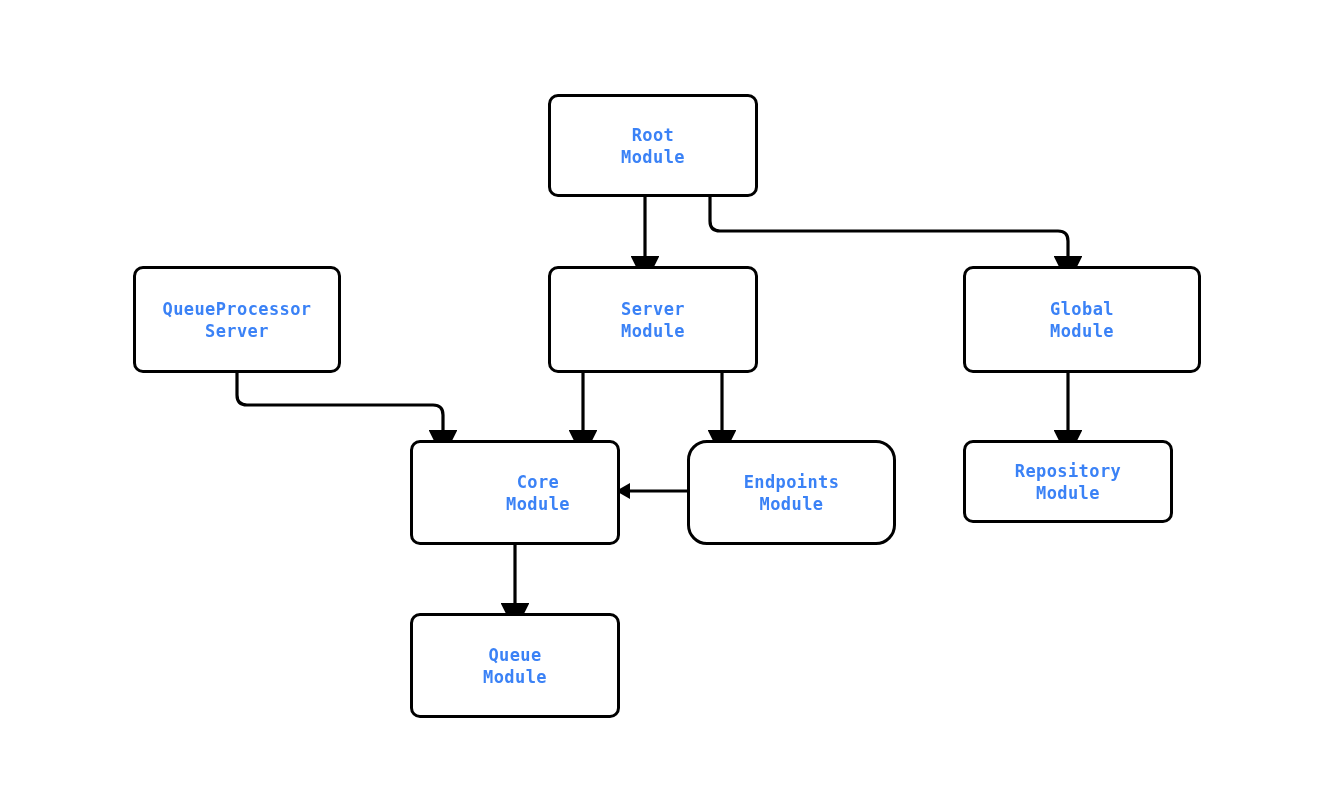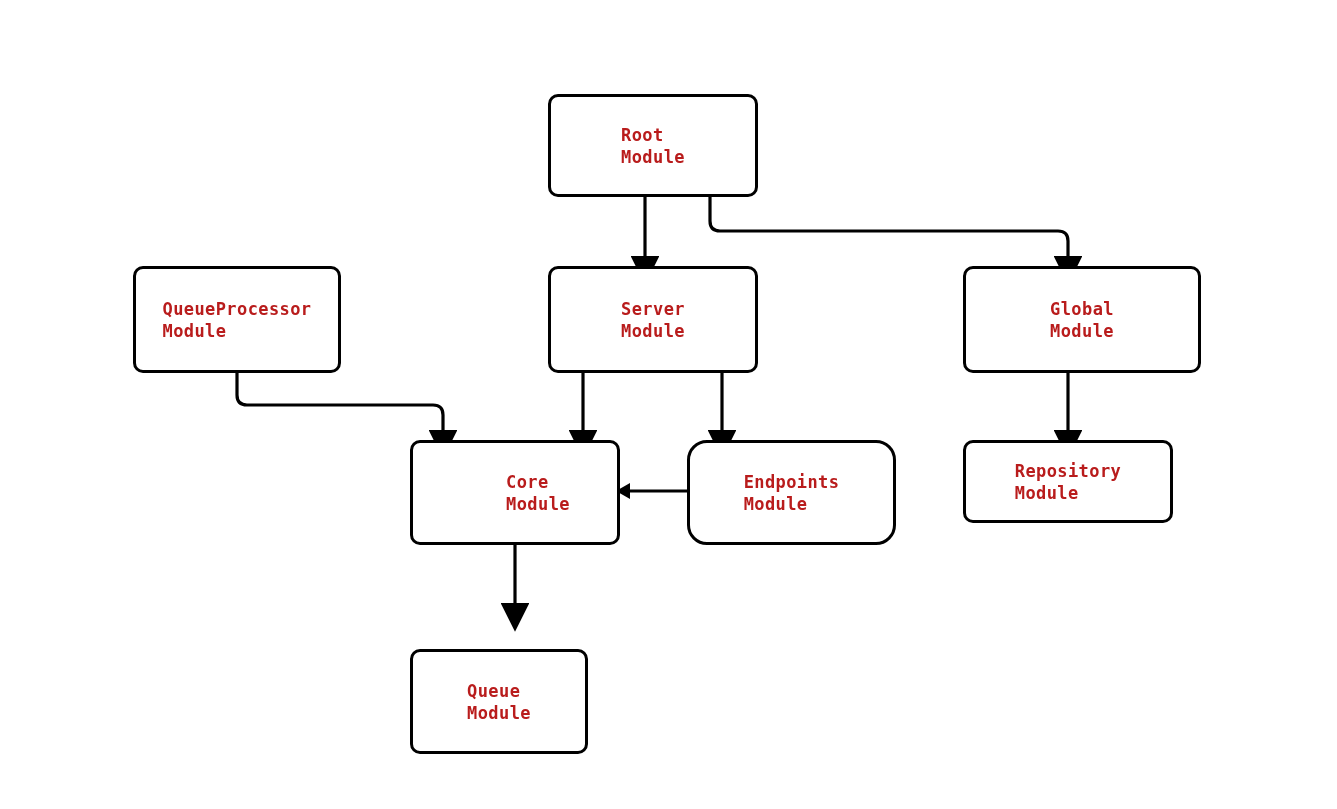--- a/index.html
+++ b/index.html
@@ -8,22 +8,22 @@
   #canvas{position:relative;width:1337px;height:809px;background:#ffffff;}
   svg.edges{position:absolute;left:0;top:0;width:1337px;height:809px;overflow:visible;}
   .node{
     position:absolute;box-sizing:border-box;
     background:#ffffff;border:3px solid #000000;border-radius:10px;
     display:flex;align-items:center;justify-content:center;
     z-index:2;
   }
   .node .label{
     font-family:"DejaVu Sans Mono","Liberation Mono",monospace;
-    font-size:17px;line-height:22px;font-weight:700;color:#b91c1c;
-    white-space:pre-line;letter-spacing:0.4px;
+    font-size:17px;line-height:22px;font-weight:700;color:#3b82f6;
+    text-align:center;white-space:pre-line;letter-spacing:0.4px;
   }
 </style>
 </head>
 <body>
 
 <div id="canvas">
 
   <svg class="edges" viewBox="0 0 1337 809" xmlns="http://www.w3.org/2000/svg">
     <defs>
       <marker id="arrow-down" markerWidth="10" markerHeight="9" refX="0" refY="4.5" orient="auto" markerUnits="strokeWidth">
@@ -43,21 +43,21 @@
       </g>
   </svg>
 
   <div id="node-layer">
       <div class="node" style="left: 548px; top: 94px; width: 210px; height: 103px; background: rgb(255, 255, 255); border-color: rgb(0, 0, 0);">
         <div class="label">Root
 Module</div>
       </div>
       <div class="node" style="left: 133px; top: 266px; width: 208px; height: 107px; background: rgb(255, 255, 255); border-color: rgb(0, 0, 0);">
         <div class="label">QueueProcessor
-Module</div>
+Server</div>
       </div>
       <div class="node" style="left: 548px; top: 266px; width: 210px; height: 107px; background: rgb(255, 255, 255); border-color: rgb(0, 0, 0);">
         <div class="label">Server
 Module</div>
       </div>
       <div class="node" style="left: 963px; top: 266px; width: 238px; height: 107px; background: rgb(255, 255, 255); border-color: rgb(0, 0, 0);">
         <div class="label">Global
 Module</div>
       </div>
       <div class="node" style="left: 410px; top: 440px; width: 210px; height: 105px; background: rgb(255, 255, 255); border-color: rgb(0, 0, 0); padding-left: 46px;">
@@ -65,18 +65,18 @@
 Module</div>
       </div>
       <div class="node" style="left: 687px; top: 440px; width: 209px; height: 105px; background: rgb(255, 255, 255); border-color: rgb(0, 0, 0); border-radius: 20px;">
         <div class="label">Endpoints
 Module</div>
       </div>
       <div class="node" style="left: 963px; top: 440px; width: 210px; height: 83px; background: rgb(255, 255, 255); border-color: rgb(0, 0, 0);">
         <div class="label">Repository
 Module</div>
       </div>
-      <div class="node" style="left: 410px; top: 649px; width: 178px; height: 105px; background: rgb(255, 255, 255); border-color: rgb(0, 0, 0);">
+      <div class="node" style="left: 410px; top: 613px; width: 210px; height: 105px; background: rgb(255, 255, 255); border-color: rgb(0, 0, 0);">
         <div class="label">Queue
 Module</div>
       </div>
     </div>
 </div>
 
 </body></html>

